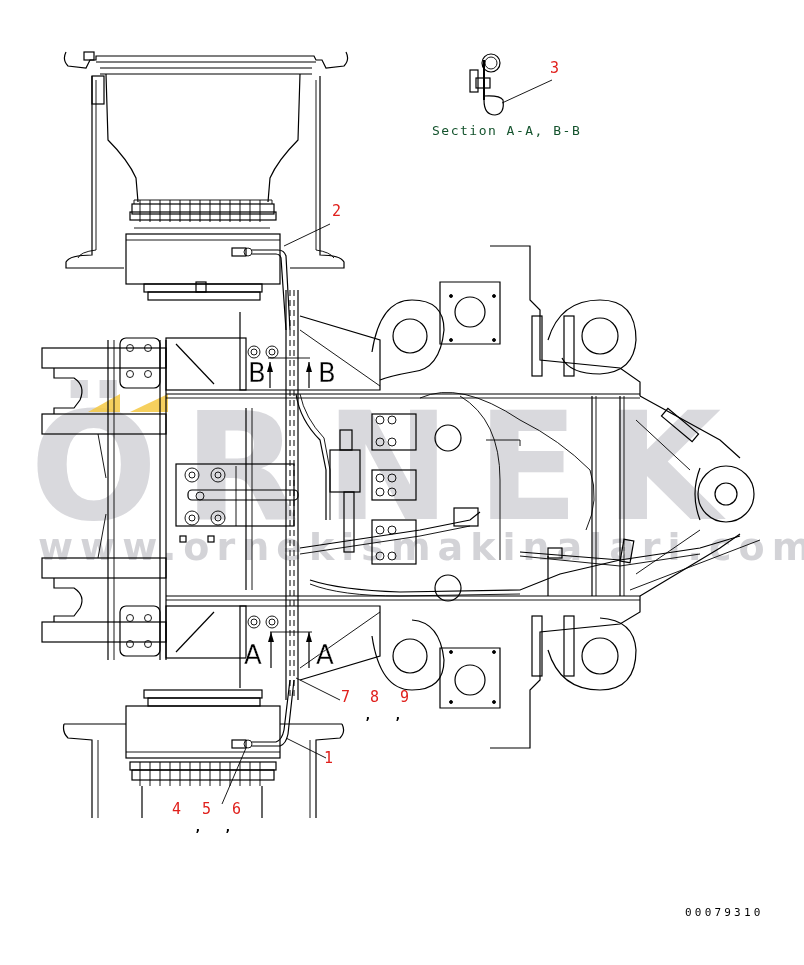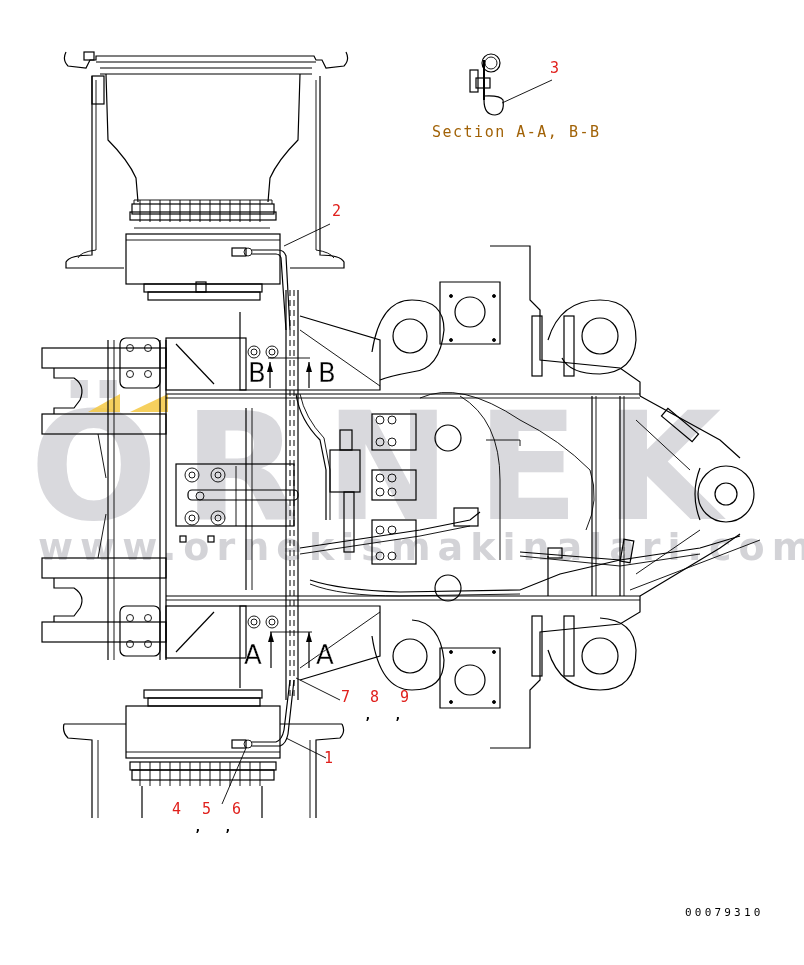--- a/index.html
+++ b/index.html
@@ -4,21 +4,21 @@
 <style>
   html, body { margin: 0; padding: 0; background: #ffffff; }
   body { width: 804px; height: 965px; position: relative; overflow: hidden; font-family: "DejaVu Sans Mono", monospace; }
   #canvas { position: absolute; left: 0; top: 0; width: 804px; height: 965px; }
   svg { position: absolute; left: 0; top: 0; }
   .ln { fill: none; stroke: #000; stroke-width: 1.2; }
   .lnt { fill: none; stroke: #000; stroke-width: 0.9; }
   .lnb { fill: none; stroke: #000; stroke-width: 2; }
   .callout { position: absolute; color: #e0201c; font-family: "DejaVu Sans Mono", monospace; font-size: 15px; line-height: 15px; }
   .comma { position: absolute; color: #000; font-size: 13px; font-weight: bold; line-height: 13px; }
-  .section-label { position: absolute; left: 432px; top: 123px; font-size: 15px; letter-spacing: 1.5px; color: #a16207; }
+  .section-label { position: absolute; left: 432px; top: 123px; font-size: 13px; letter-spacing: 1.5px; color: #14532d; }
   .drawing-no { position: absolute; left: 685px; top: 906px; font-size: 11px; letter-spacing: 3.2px; color: #000; text-align: center; }
   .wm-big { position: absolute; left: 30px; top: 392px; font-family: "DejaVu Sans", sans-serif; font-weight: bold; font-size: 150px; line-height: 150px; letter-spacing: 26px; color: rgba(150,150,160,0.36); pointer-events: none; }
   .wm-url { position: absolute; left: 38px; top: 528px; font-family: "DejaVu Sans", sans-serif; font-weight: bold; font-size: 38px; line-height: 38px; letter-spacing: 7px; color: rgba(150,150,160,0.42); pointer-events: none; }
   .ref-letter { position: absolute; font-family: "DejaVu Sans", sans-serif; font-size: 26px; line-height: 26px; color: #000; -webkit-text-stroke: 0.3px #fff; }
 </style>
 </head>
 <body>
 
 <div id="canvas">
 

